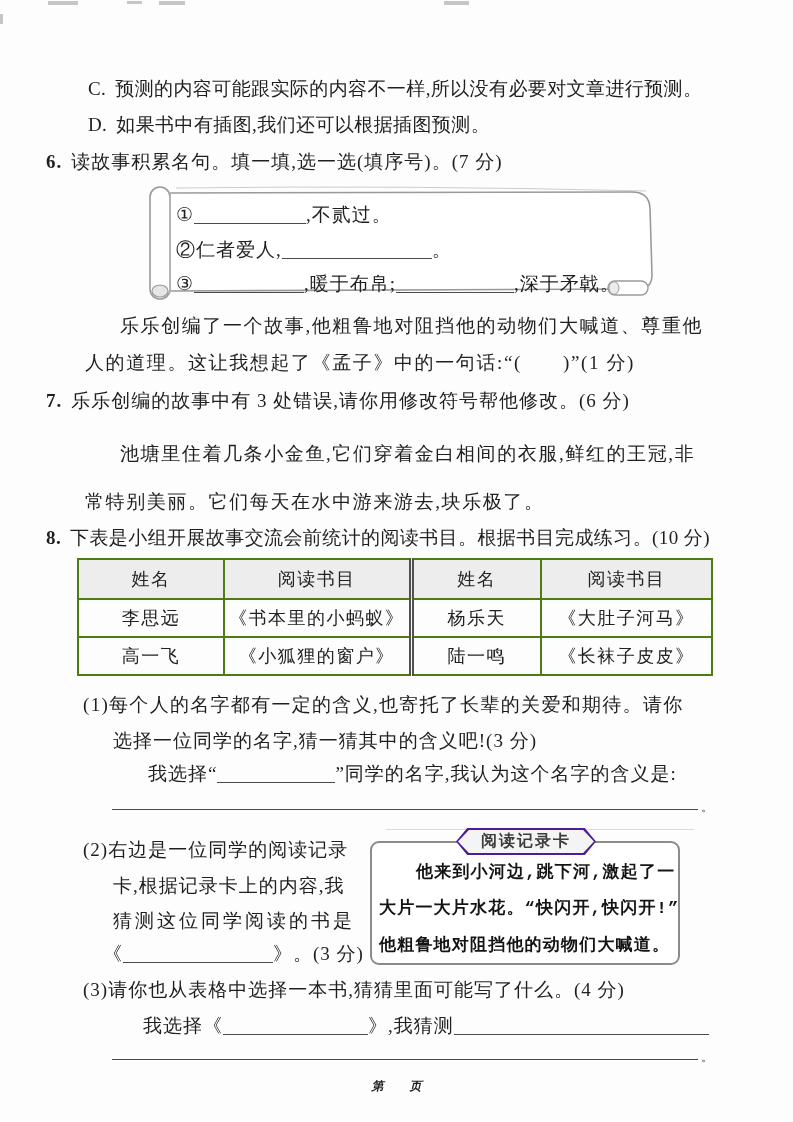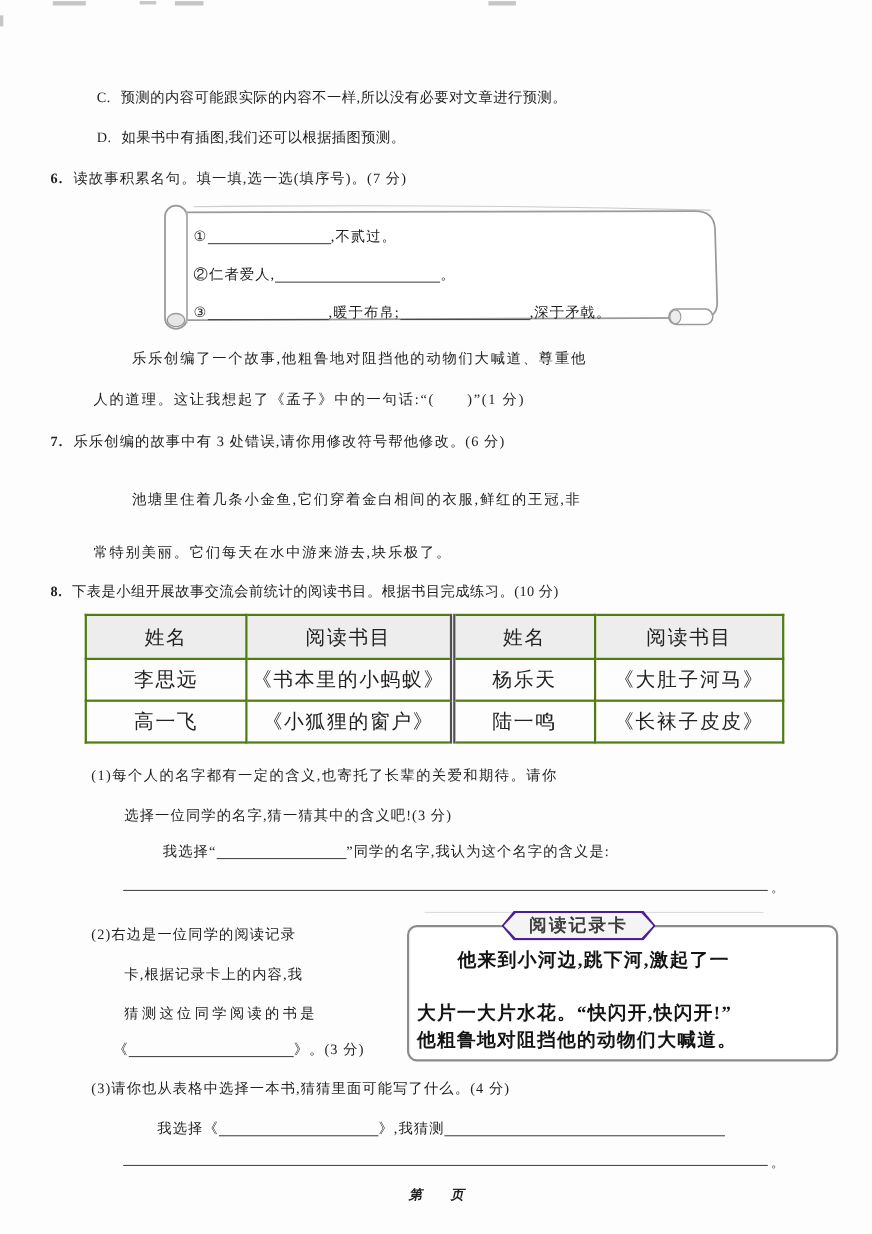--- a/index.html
+++ b/index.html
@@ -3,42 +3,42 @@
 <meta charset="utf-8">
 <style>
   * { margin:0; padding:0; box-sizing:border-box; }
   html,body { background:#ffffff; }
   .page {
     position:relative; width:793px; height:1122px; margin:0 auto;
     background:#fdfdfd; overflow:hidden;
     font-family:"Liberation Serif","DejaVu Serif",serif; color:#1f1f1f;
   }
   .art { position:absolute; background:#b3b3b3; opacity:.75; }
-  .line { position:absolute; white-space:nowrap; font-size:13px; letter-spacing:1px; line-height:26px; }
+  .line { position:absolute; white-space:nowrap; font-size:19px; letter-spacing:1px; line-height:26px; }
   .qnum { font-weight:bold; margin-right:9px; }
   .olbl { margin-right:9px; }
   .blank { display:inline-block; border-bottom:1.6px solid #4a4a4a; height:1em; vertical-align:baseline; transform:translateY(3px); }
   .hline { position:absolute; border-bottom:1.6px solid #4a4a4a; height:20px; }
   .eol-period { position:absolute; font-size:12px; color:#333; }
   .story { letter-spacing:1.6px; }
   .tight { letter-spacing:0.4px; }
 
   .scroll-wrap { position:absolute; left:144px; top:184px; }
 
   .book-table { position:absolute; left:77px; top:558px; width:634px;
     border-collapse:collapse; table-layout:fixed; font-size:18px; text-align:center;
     letter-spacing:1.5px; color:#222; border:2.5px solid #3a3a3a; }
   .book-table td { border:2px solid #4d7c0f; height:38px; padding:0; }
   .book-table tr.head td { height:40px; background:#ededed; }
   .book-table td.dv { border-left:5px double #505050; }
 
   .ghost-line { position:absolute; left:386px; top:829px; width:308px; height:1px; background:#dcdcdc; }
 
-  .card { position:absolute; left:370px; top:841px; width:392px; height:124px;
-    border:2px solid #8b8b8b; border-radius:9px; background:#fff; }
+  .card { position:absolute; left:370px; top:841px; width:310px; height:124px;
+    border:2px solid #8b8b8b; border-radius:9px; background:#fff;font-family:Liberation Mono, monospace; }
   .card-line { position:absolute; white-space:nowrap; font-size:17px; font-weight:600;
     letter-spacing:1.2px; color:#141414; line-height:24px; }
 
   .badge { position:absolute; left:456px; top:828px; width:140px; height:27px; background:#4c1d95;
     clip-path:polygon(0 50%,8% 0,92% 0,100% 50%,92% 100%,8% 100%); z-index:3; }
   .badge-inner { position:absolute; left:2px; top:2px; right:2px; bottom:2px; background:#f4f4f4;
     clip-path:polygon(0 50%,8% 0,92% 0,100% 50%,92% 100%,8% 100%);
     display:flex; align-items:center; justify-content:center;
     font-size:16px; font-weight:bold; letter-spacing:2px; color:#3d3d3d; }
 
@@ -143,21 +143,21 @@
   <div class="line" style="left:83px;top:837px;">(2)右边是一位同学的阅读记录</div>
   <div class="line" style="left:113px;top:873px;">卡,根据记录卡上的内容,我</div>
   <div class="line" style="left:113px;top:908px;letter-spacing:3px;">猜测这位同学阅读的书是</div>
   <div class="line" style="left:103px;top:941px;">
     <span>《</span><span class="blank" style="width:150px;"></span><span>》。(3 分)</span>
   </div>
 
   <div class="ghost-line"></div>
   <div class="card">
     <div class="card-line" style="left:44px;top:18px;">他来到小河边,跳下河,激起了一</div>
-    <div class="card-line" style="left:7px;top:66px;">大片一大片水花。“快闪开,快闪开!”</div>
+    <div class="card-line" style="left:7px;top:54px;">大片一大片水花。“快闪开,快闪开!”</div>
     <div class="card-line" style="left:7px;top:91px;">他粗鲁地对阻挡他的动物们大喊道。</div>
   </div>
   <div class="badge">
     <div class="badge-inner">阅读记录卡</div>
   </div>
 
   <div class="line" style="left:83px;top:977px;">(3)请你也从表格中选择一本书,猜猜里面可能写了什么。(4 分)</div>
   <div class="line" style="left:143px;top:1013px;">
     <span>我选择《</span><span class="blank" style="width:145px;"></span><span>》,我猜测</span><span class="blank" style="width:255px;"></span>
   </div>

